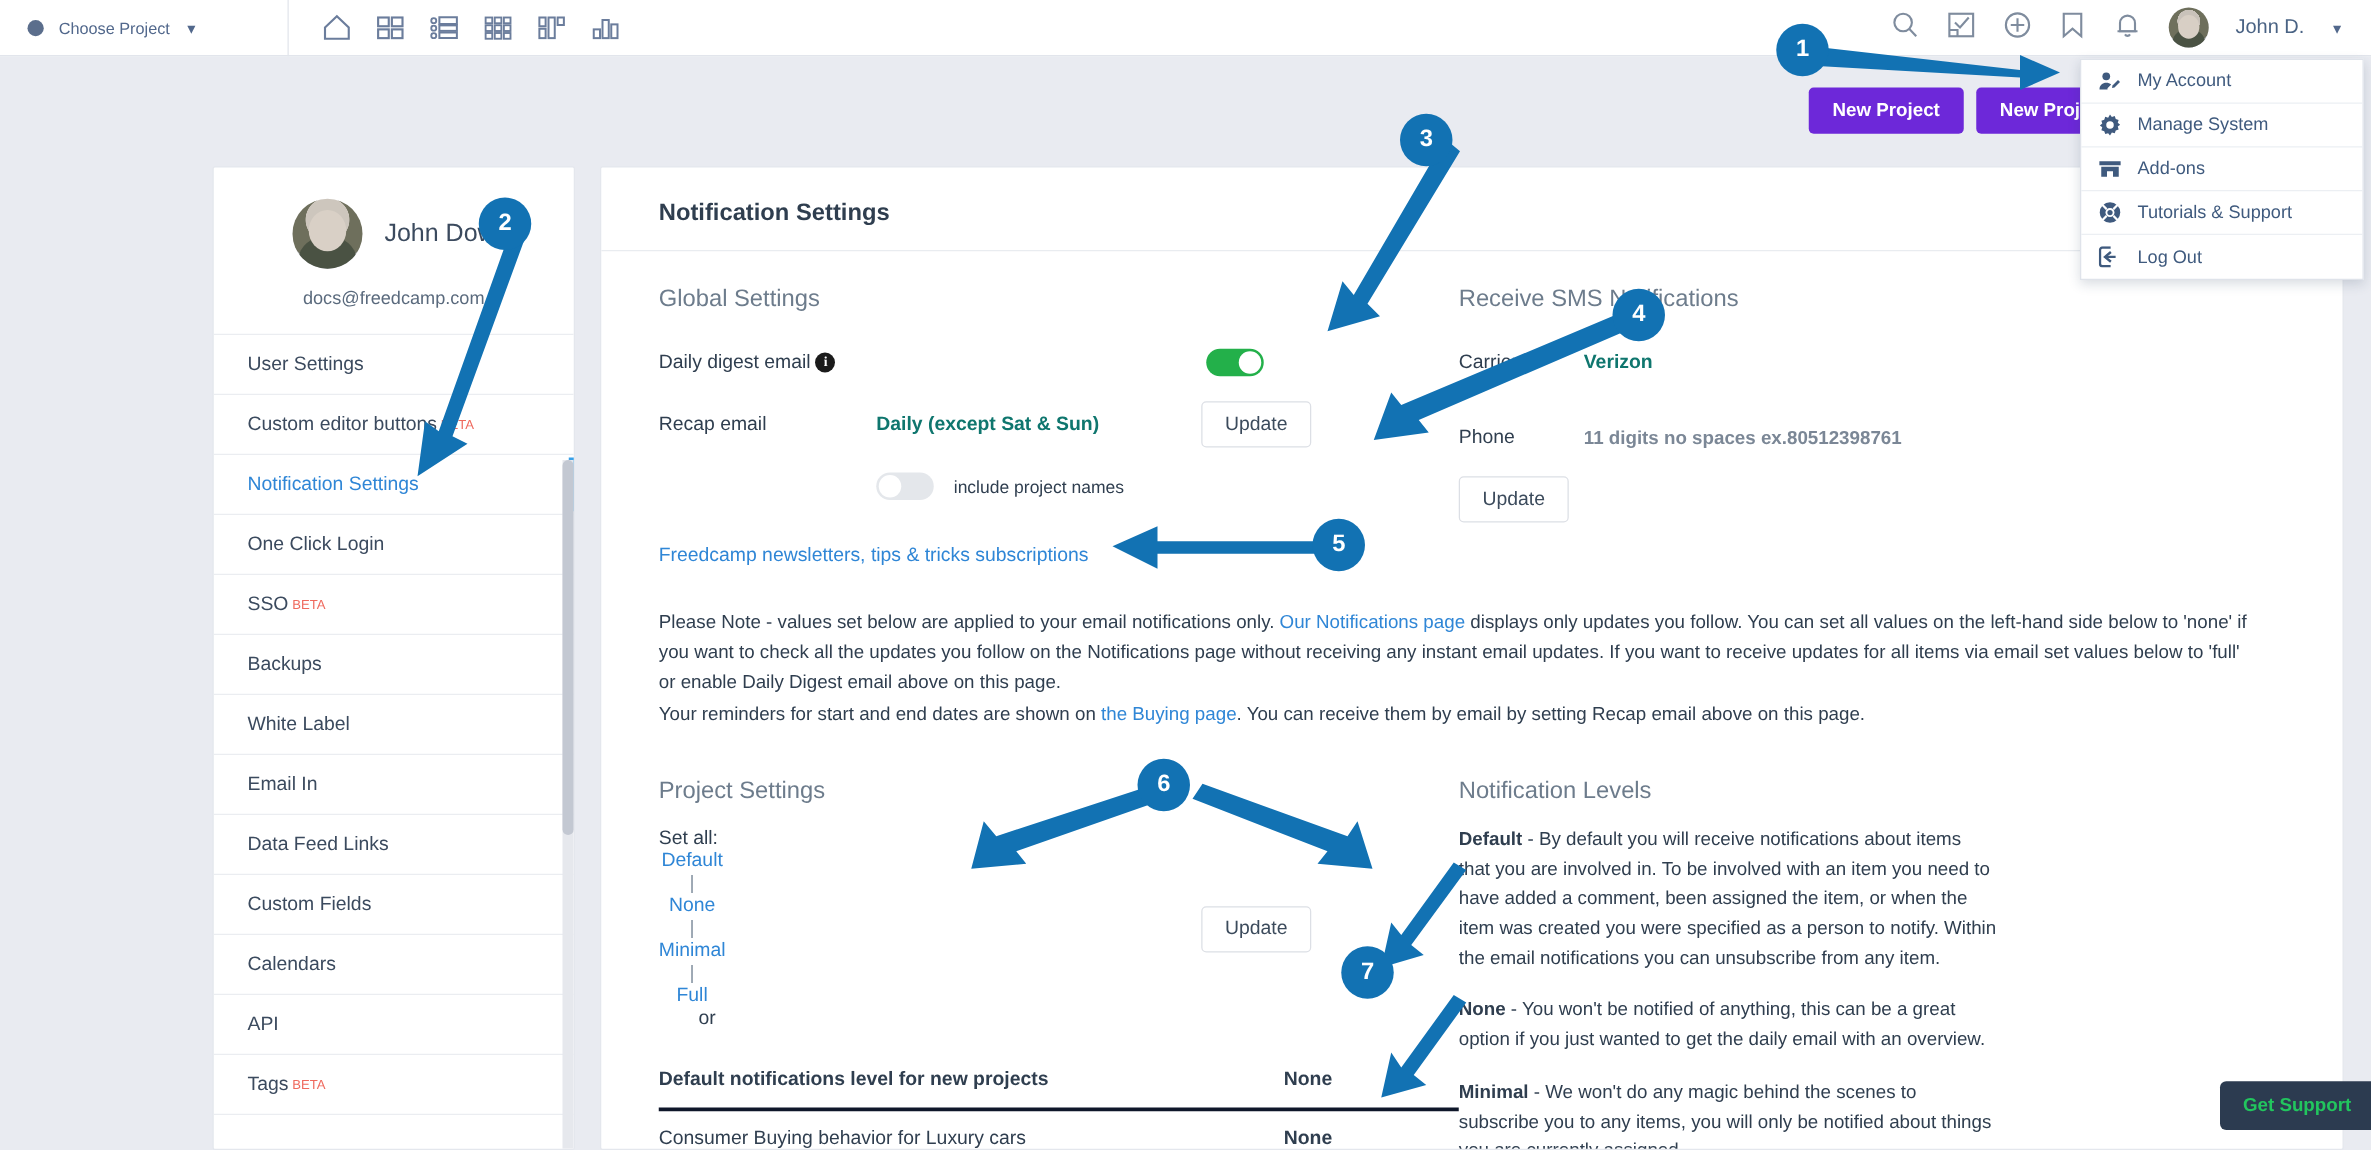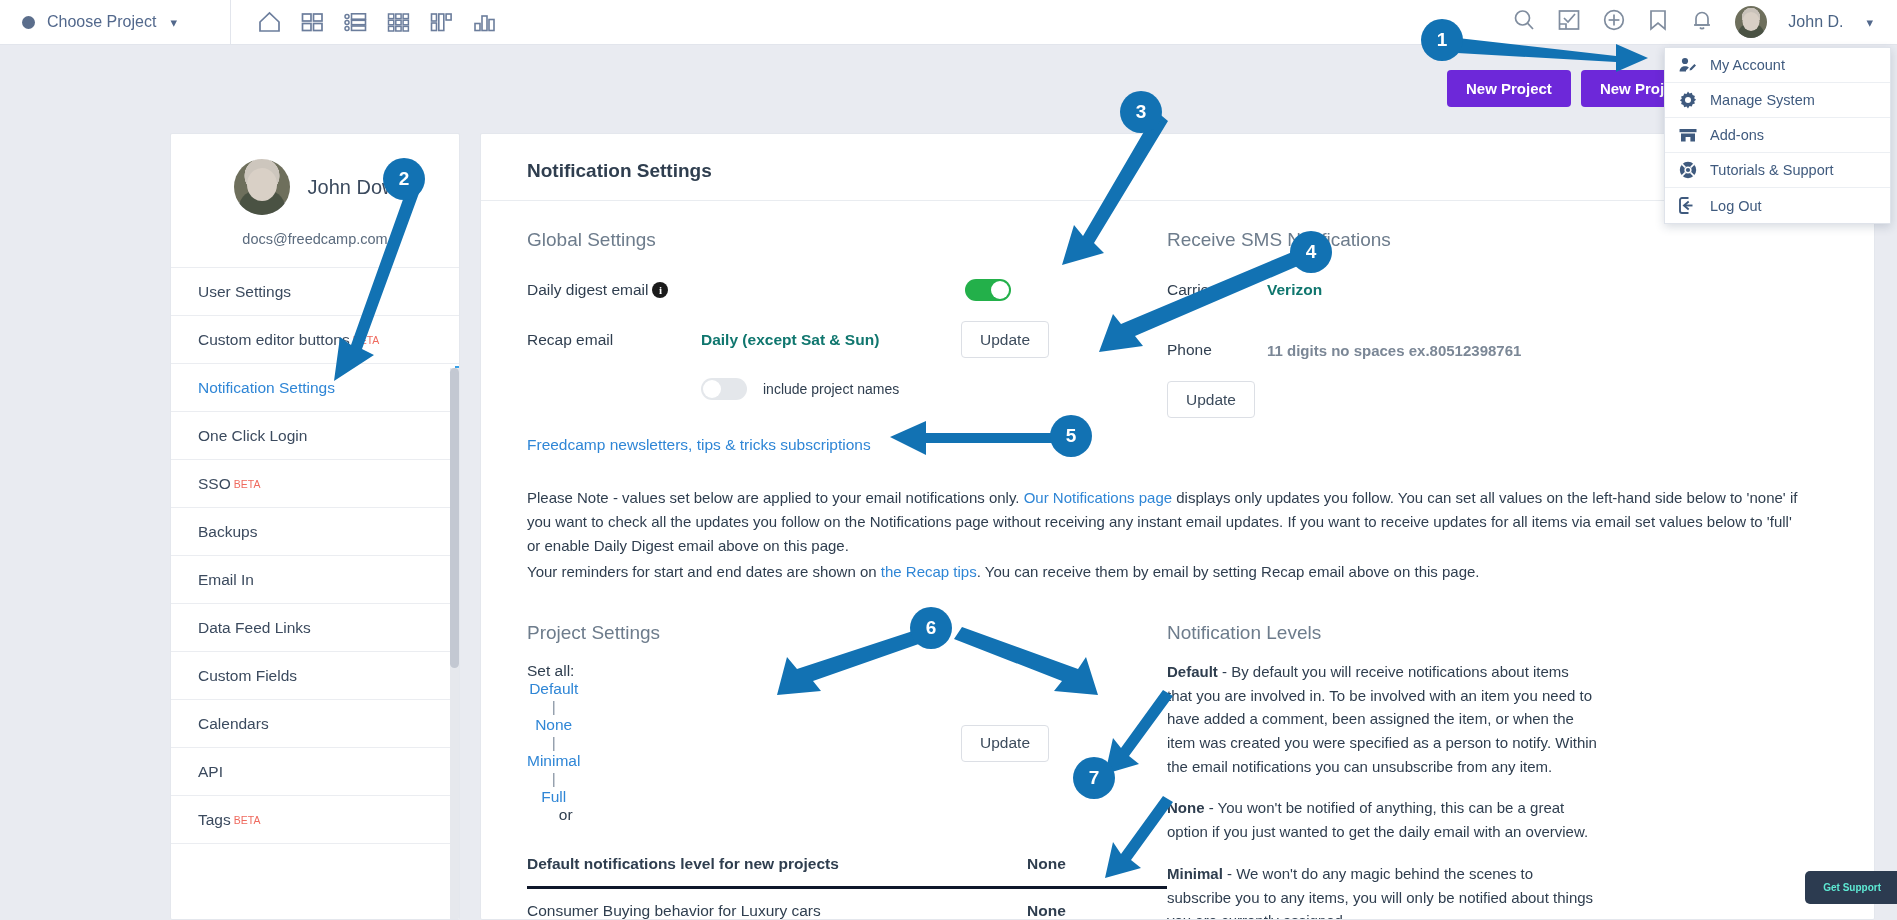--- a/index.html
+++ b/index.html
@@ -12,21 +12,21 @@
   .screen { position: relative; width: 1897px; height: 920px; }
 
   
   .topnav {
     position: absolute; top: 0; left: 0; width: 1897px; height: 45px;
     background: #fff; display: flex; align-items: center;
     border-bottom: 1px solid #e2e5ec; z-index: 40;
   }
   .proj-picker { display: flex; align-items: center; gap: 12px; padding: 0 22px 0 22px; width: 230px; }
   .proj-dot { width: 13px; height: 13px; border-radius: 50%; background: #5b6e8c; flex: none; }
-  .proj-label { font-size: 16px; color: #52688c; white-space: nowrap; }
+  .proj-label { font-size: 13px; color: #52688c; white-space: nowrap; }
   .chev { color: #52688c; font-size: 13px; margin-left: 2px; }
   .nav-sep { width: 1px; height: 45px; background: #e2e5ec; }
   .nav-icons { display: flex; align-items: center; gap: 18px; padding-left: 26px; }
   .nav-icons svg { display: block; }
   .nav-right { margin-left: auto; display: flex; align-items: center; gap: 21px; padding-right: 24px; }
   .avatar {
     width: 32px; height: 32px; border-radius: 50%; flex: none;
     background: radial-gradient(circle at 50% 34%, #c9c2ba 0 34%, #6e6f5c 35% 70%, #9ca0a4 71% 100%);
     overflow: hidden; position: relative;
   }
@@ -153,22 +153,22 @@
     display: flex; align-items: center; justify-content: center;
     font-size: 19px; font-weight: bold; z-index: 72;
   }
   .arrow-svg { position: absolute; z-index: 71; overflow: visible; }
 
   
   .vscroll { position: absolute; width: 9px; background: #e6e8ed; }
   .vscroll .thumb { position: absolute; left: 0; width: 9px; background: #c3c8d2; border-radius: 5px; }
 
   .get-support {
-    position: absolute; right: 0; bottom: 16px; background: #2c3b50; color: #5eead4;
-    font-size: 10px; font-weight: bold; padding: 11px 16px 11px 18px;
+    position: absolute; right: 0; bottom: 16px; background: #2c3b50; color: #22c55e;
+    font-size: 15px; font-weight: bold; padding: 11px 16px 11px 18px;
     border-radius: 5px 0 0 5px; z-index: 65; cursor: pointer; white-space: nowrap;
   }
 </style>
 </head>
 <body>
 
 <div class="screen">
 
   <div class="topnav">
     <div class="proj-picker">
@@ -350,20 +350,23 @@
         <span class="t">One Click Login</span>
       </div>
       <div class="sb-item">
         <span class="t">SSO</span>
         <span class="beta">BETA</span>
       </div>
       <div class="sb-item">
         <span class="t">Backups</span>
       </div>
       <div class="sb-item">
+        <span class="t">White Label</span>
+      </div>
+      <div class="sb-item">
         <span class="t">Email In</span>
       </div>
       <div class="sb-item">
         <span class="t">Data Feed Links</span>
       </div>
       <div class="sb-item">
         <span class="t">Custom Fields</span>
       </div>
       <div class="sb-item">
         <span class="t">Calendars</span>
@@ -432,21 +435,21 @@
             <span style="font-size:15px;font-weight:bold;color:#7b8796;">11 digits no spaces ex.80512398761</span>
           </div>
           <div style="padding-top:14px;">
             <button class="btn-update">Update</button>
           </div>
         </div>
       </div>
 
       <div class="note" style="padding-top:32px;width:1280px;">
         <p><span>Please Note - values set below are applied to your email notifications only. </span><a class="link">Our Notifications page</a><span> displays only updates you follow. You can set all values on the left-hand side below to 'none' if you want to check all the updates you follow on the Notifications page without receiving any instant email updates. If you want to receive updates for all items via email set values below to 'full' or enable Daily Digest email above on this page.</span></p>
-        <p><span>Your reminders for start and end dates are shown on </span><a class="link">the Recap tips</a><span>. You can receive them by email by setting Recap email above on this page.</span></p>
+        <p><span>Your reminders for start and end dates are shown on </span><a class="link">the Buying page</a><span>. You can receive them by email by setting Recap email above on this page.</span></p>
       </div>
 
       <div class="cols" style="padding-top:10px;">
         <div class="colL">
           <div class="sec-head" style="padding-bottom:18px;">Project Settings</div>
           <div class="row" style="margin-bottom:18px;">
             <div class="setall">
               <span style="margin-right:6px;">Set all:</span>
               <a class="link">Default</a>
               <span class="sep">|</span>

